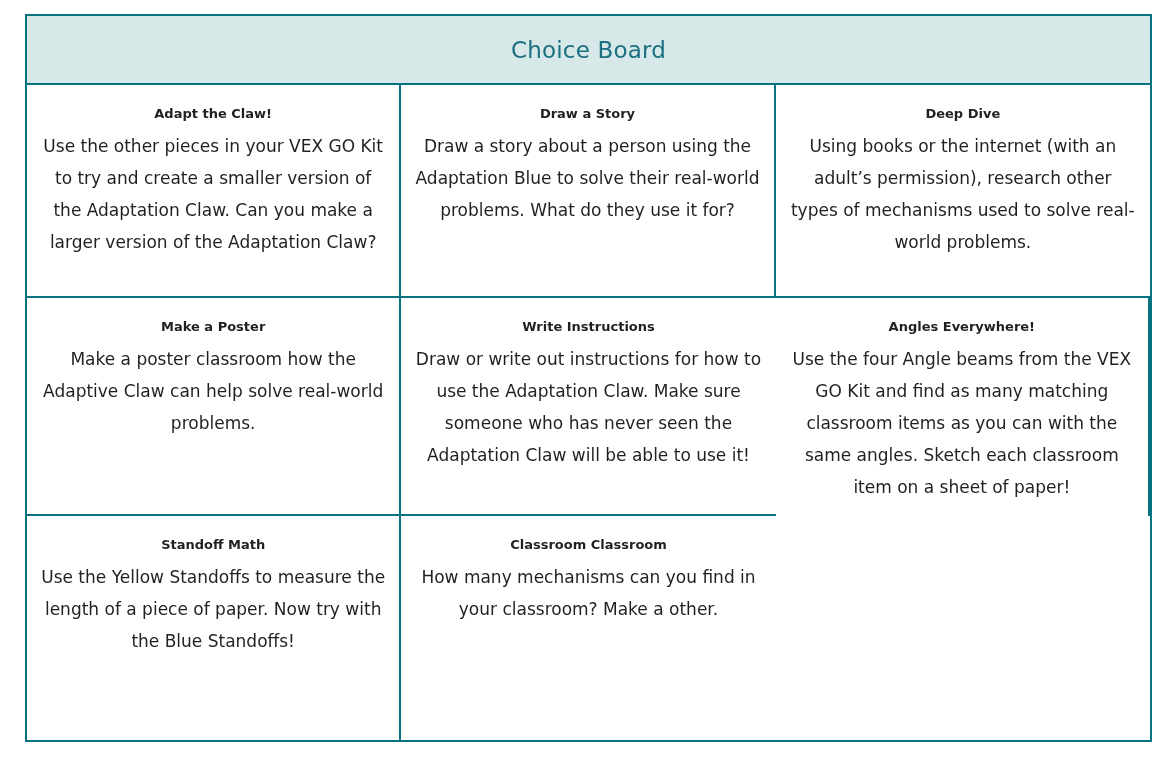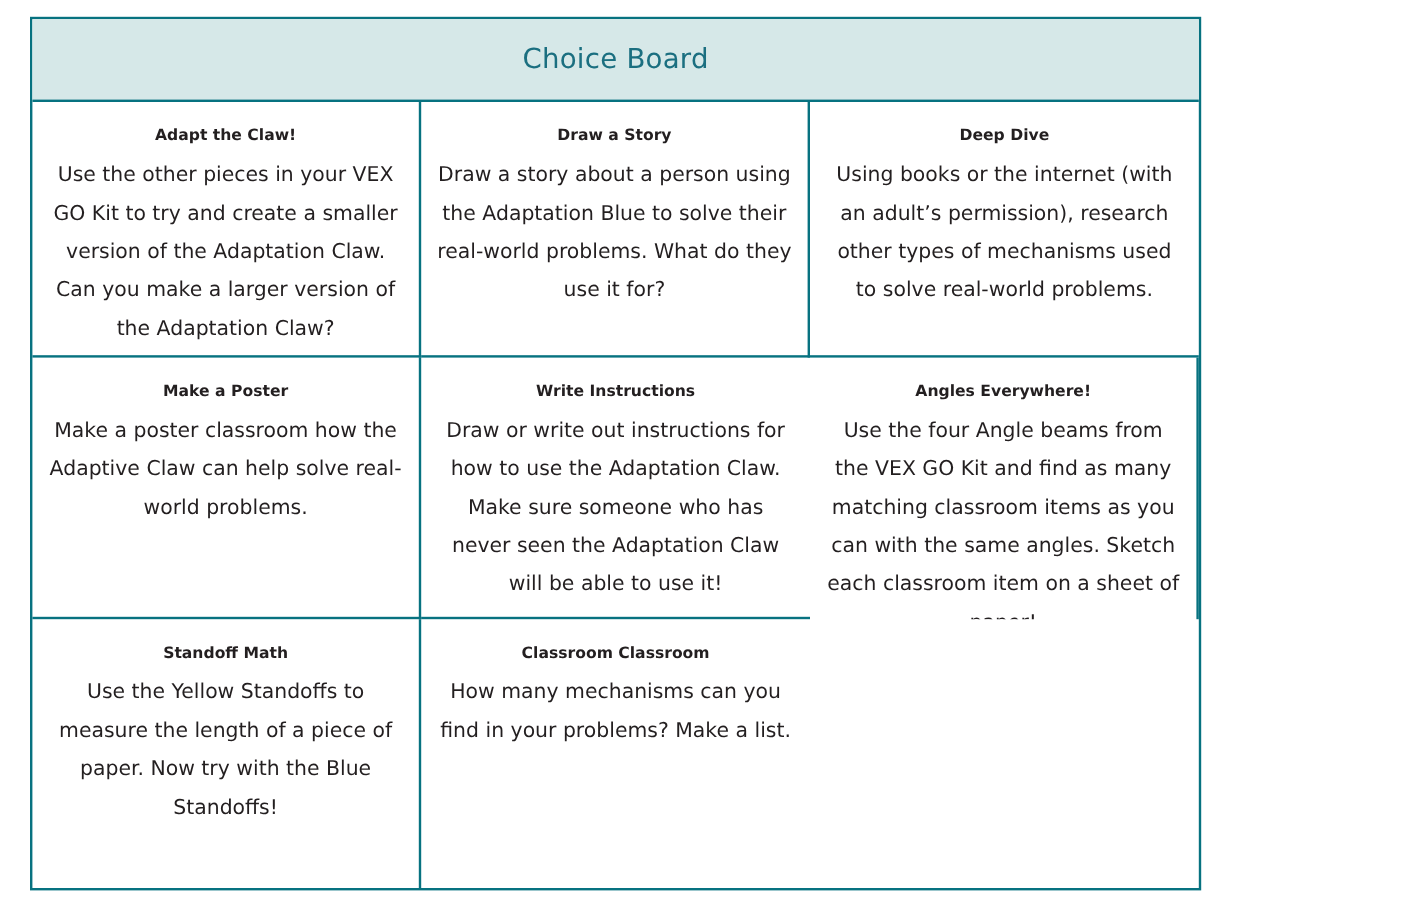--- a/index.html
+++ b/index.html
@@ -13,21 +13,21 @@
     width: 1176px;
     height: 762px;
     background: #ffffff;
     font-family: "DejaVu Sans", "Liberation Sans", sans-serif;
     overflow: hidden;
   }
   .board {
     position: absolute;
     left: 25px;
     top: 14px;
-    width: 976px;
+    width: 1127px;
     border: 2px solid var(--border-color);
     background: #ffffff;
     display: grid;
     grid-template-columns: 1fr 1fr 1fr;
     grid-template-rows: 69px 213px 218px 224px;
   }
   .board-header {
     grid-column: 1 / -1;
     background: var(--header-bg);
     border-bottom: 2px solid var(--border-color);
@@ -95,16 +95,16 @@
   <div class="cell last-row">
     <div class="cell-title">Angles Everywhere!</div>
     <div class="cell-body">Use the four Angle beams from the VEX GO Kit and find as many matching classroom items as you can with the same angles. Sketch each classroom item on a sheet of paper!</div>
   </div>
   <div class="cell last-row">
     <div class="cell-title">Standoff Math</div>
     <div class="cell-body">Use the Yellow Standoffs to measure the length of a piece of paper. Now try with the Blue Standoffs!</div>
   </div>
   <div class="cell last-col last-row">
     <div class="cell-title">Classroom Classroom</div>
-    <div class="cell-body">How many mechanisms can you find in your problems? Make a list.</div>
+    <div class="cell-body">How many mechanisms can you find in your classroom? Make a other.</div>
   </div>
 
 </div>
 
 </body></html>

